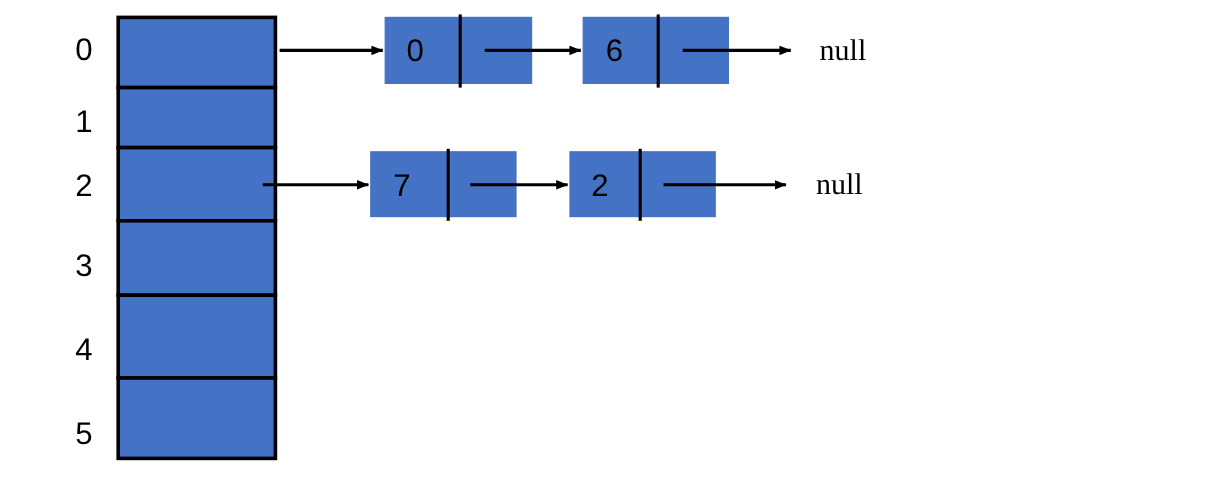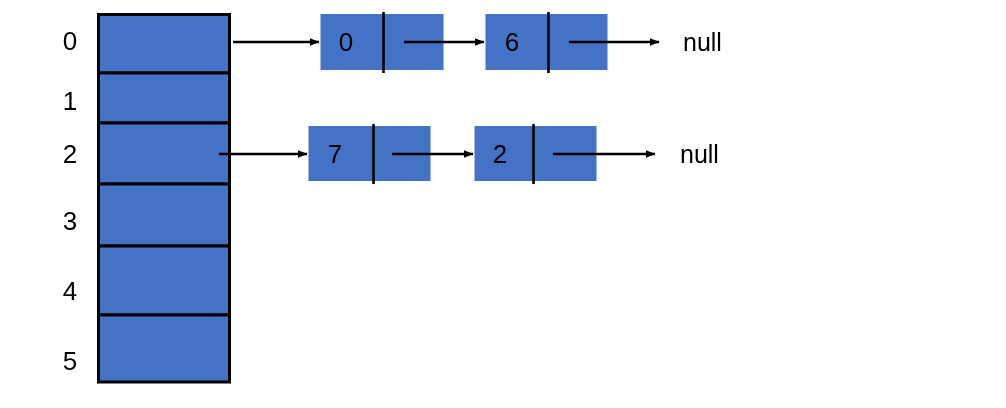--- a/index.html
+++ b/index.html
@@ -37,21 +37,21 @@
     position: absolute;
     font-family: "Liberation Sans", sans-serif;
     font-size: 26px;
     color: #000000;
     line-height: 1;
     text-align: center;
     width: 40px;
   }
   .null-label {
     position: absolute;
-    font-family: Liberation Sans, sans-serif;
+    font-family: Liberation Serif, serif;
     font-size: 25px;
     color: #000000;
     line-height: 1;
     white-space: nowrap;
   }
 </style>
 </head>
 <body>
 
 <div id="canvas">

